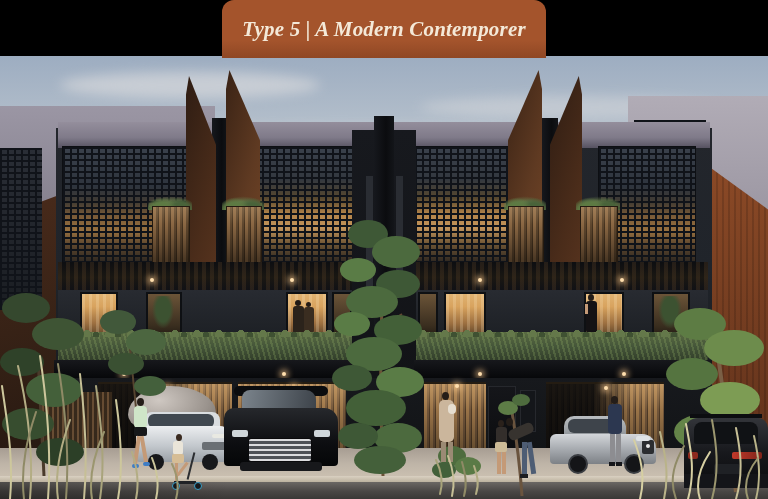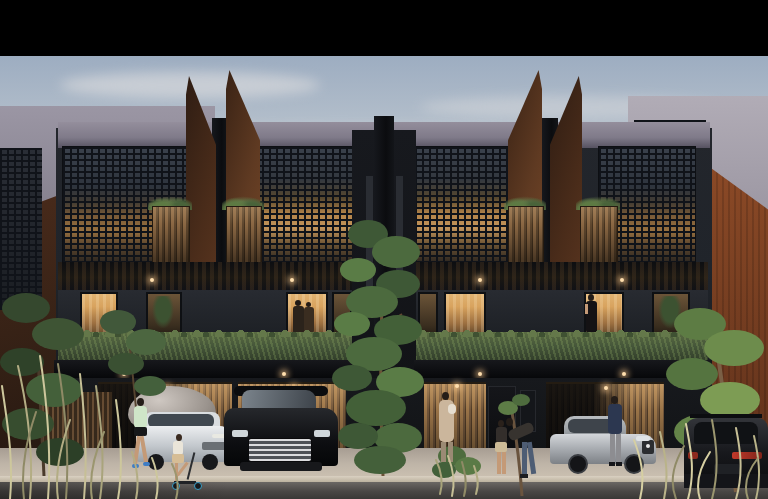--- a/index.html
+++ b/index.html
@@ -381,13 +381,16 @@
         <path d="M712,443 C720,412 716,386 712,364" stroke="#9b966f" stroke-width="2"></path>
         <path d="M736,443 C744,416 740,392 736,372" stroke="#c6bf96" stroke-width="2"></path>
         <path d="M756,443 C762,420 758,398 754,380" stroke="#b9b389" stroke-width="2"></path>
         <path d="M676,443 C668,422 676,404 684,390" stroke="#8f8a66" stroke-width="2"></path>
         <path d="M700,443 C694,424 702,408 710,396" stroke="#d6cfa2" stroke-width="2"></path>
         <path d="M748,443 C742,426 750,412 758,402" stroke="#9b966f" stroke-width="2"></path>
       </g>
     </svg>
   </div>
 
+  <div id="banner">
+    <span>Type 5 | A Modern Contemporer</span>
+  </div>
 </div>
 
 </body></html>

